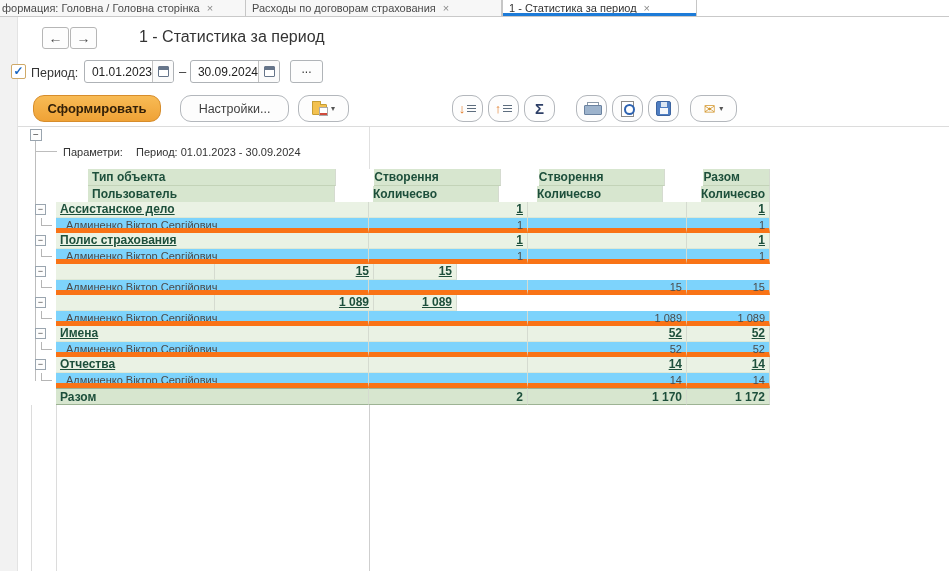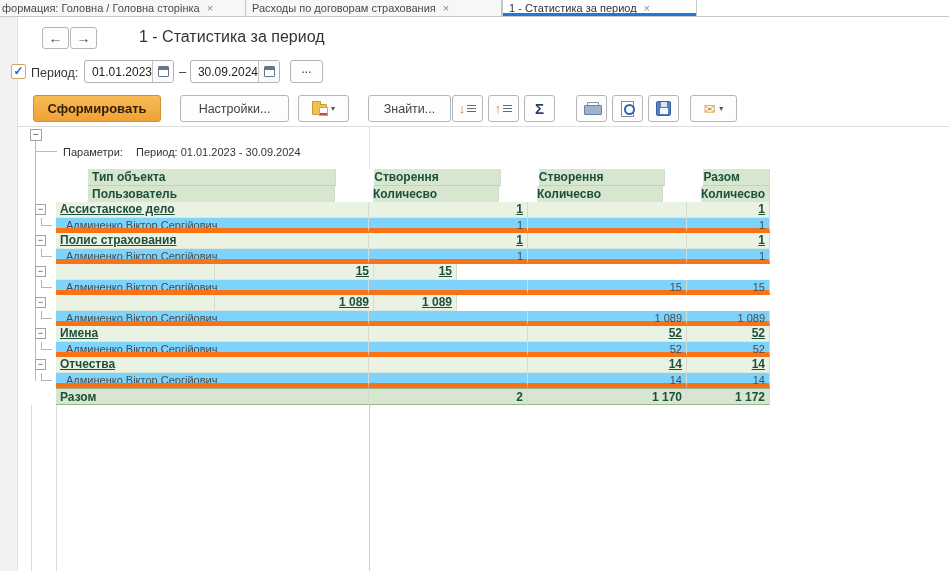--- a/index.html
+++ b/index.html
@@ -33,21 +33,21 @@
   .datebox .val { flex:1; font-size:12px; color:#222; padding:4px 0 0 5px;text-align:right; }
   .calbtn { width:21px; border-left:1px solid #c3c3c3; background:#fbfbfb; display:flex; align-items:center; justify-content:center; border-radius:0 2px 2px 0; }
   .cal-ic { width:11px; height:11px; border:1px solid #66758a; border-radius:1px; background:#fff; position:relative; }
   .cal-ic::before { content:""; position:absolute; left:0; right:0; top:0; height:3px; background:#66758a; }
   .date1 { left:84px; } .date2 { left:190px; }
   .dash { position:absolute; left:179px; top:64px; font-size:13px; color:#333; }
   .dotsbtn { position:absolute; left:290px; top:60px; width:33px; height:23px; background:#fdfdfd; border:1px solid #b0b4b8;
              border-radius:3px; text-align:center; font-size:12px; color:#333; line-height:17px; }
 
   
-  .tbtn { position:absolute; top:95px; height:27px; background:#fdfdfd; border:1px solid #b3b7bc; border-radius:3px;
+  .tbtn { position:absolute; top:95px; height:27px; background:#fdfdfd; border:1px solid #b3b7bc; border-radius:11px;
           font-size:12.5px; color:#3f3f3f; display:flex; align-items:center; justify-content:center; }
   .btn-generate { left:33px; width:128px; background:linear-gradient(#f8bb55,#efa236); border:1px solid #d78d2b;
                   font-weight:bold; font-size:13px; color:#332008; }
   .btn-settings { left:180px; width:109px; }
   .btn-variants { left:298px; width:51px; gap:4px; }
   .btn-find { left:368px; width:83px; }
   .ib1 { left:452px; width:31px; } .ib2 { left:488px; width:31px; } .ib3 { left:524px; width:31px; }
   .ib4 { left:576px; width:31px; } .ib5 { left:612px; width:31px; } .ib6 { left:648px; width:31px; }
   .ib7 { left:690px; width:47px; gap:4px; }
   .caret { font-size:8px; color:#555; }
@@ -151,21 +151,20 @@
       </div>
   </div>
   <div class="dotsbtn">...</div>
 
   <div class="tbtn btn-generate">Сформировать</div>
   <div class="tbtn btn-settings">Настройки...</div>
   <div class="tbtn btn-variants">
     <div class="folder"></div>
     <span class="caret">▾</span>
   </div>
-  <div class="tbtn btn-find">Знайти...</div>
   <div class="tbtn ib1">
     <span class="arr">↓</span>
     <div class="lines"></div>
   </div>
   <div class="tbtn ib2">
     <span class="arr">↑</span>
     <div class="lines"></div>
   </div>
   <div class="tbtn ib3">
     <span class="sigma">Σ</span>

